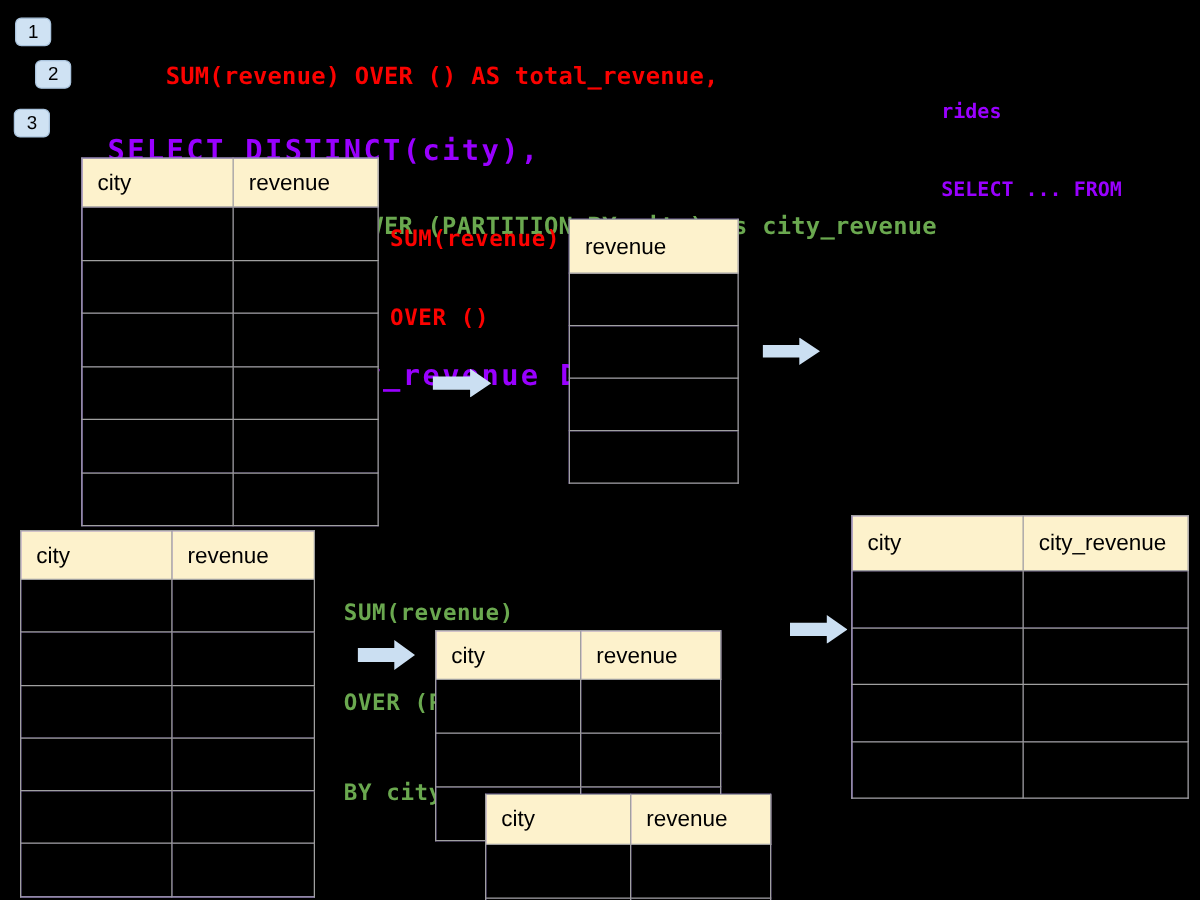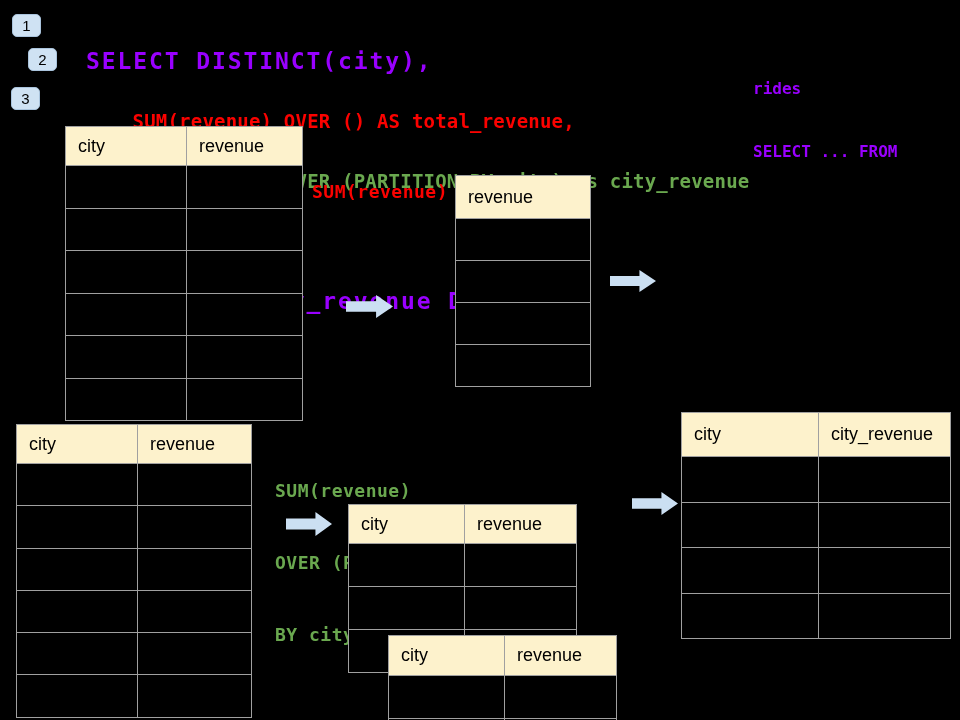--- a/index.html
+++ b/index.html
@@ -54,34 +54,35 @@
 </head>
 <body>
 
 <div id="stage">
 
   <div class="badge" style="left:12px;top:14px;">1</div>
   <div class="badge" style="left:28px;top:48px;">2</div>
   <div class="badge" style="left:11px;top:87px;">3</div>
 
   <div class="code" id="sql-block" style="left:86px;top:12px;">
+    <div class="ln ln-sm c-red">    SUM(revenue) OVER () AS total_revenue,</div>
     <div class="ln ln-lg c-purple">SELECT DISTINCT(city),</div>
-    <div class="ln ln-sm c-red">    SUM(revenue) OVER () AS total_revenue,</div>
     <div class="ln ln-sm c-green">    SUM(revenue) OVER (PARTITION BY city) as city_revenue</div>
     <div class="ln ln-lg c-purple"> FROM rides</div>
     <div class="ln ln-lg c-purple"> ORDER by city_revenue DESC;</div>
   </div>
 
   <div class="code c-purple" id="side-note" style="left:753px;top:36px;">
     <div>rides</div>
     <div>SELECT ... FROM</div>
   </div>
 
   <div class="code c-red" id="note-total" style="left:312px;top:139px;">
     <div>SUM(revenue)</div>
+    <div>OVER ()</div>
   </div>
 
   <div class="code c-green" id="note-partition" style="left:275px;top:431px;">
     <div>SUM(revenue)</div>
     <div>OVER (PARTITION</div>
     <div>BY city)</div>
   </div>
 
   <table class="tbl" id="tbl-source-top">
     <colgroup>

